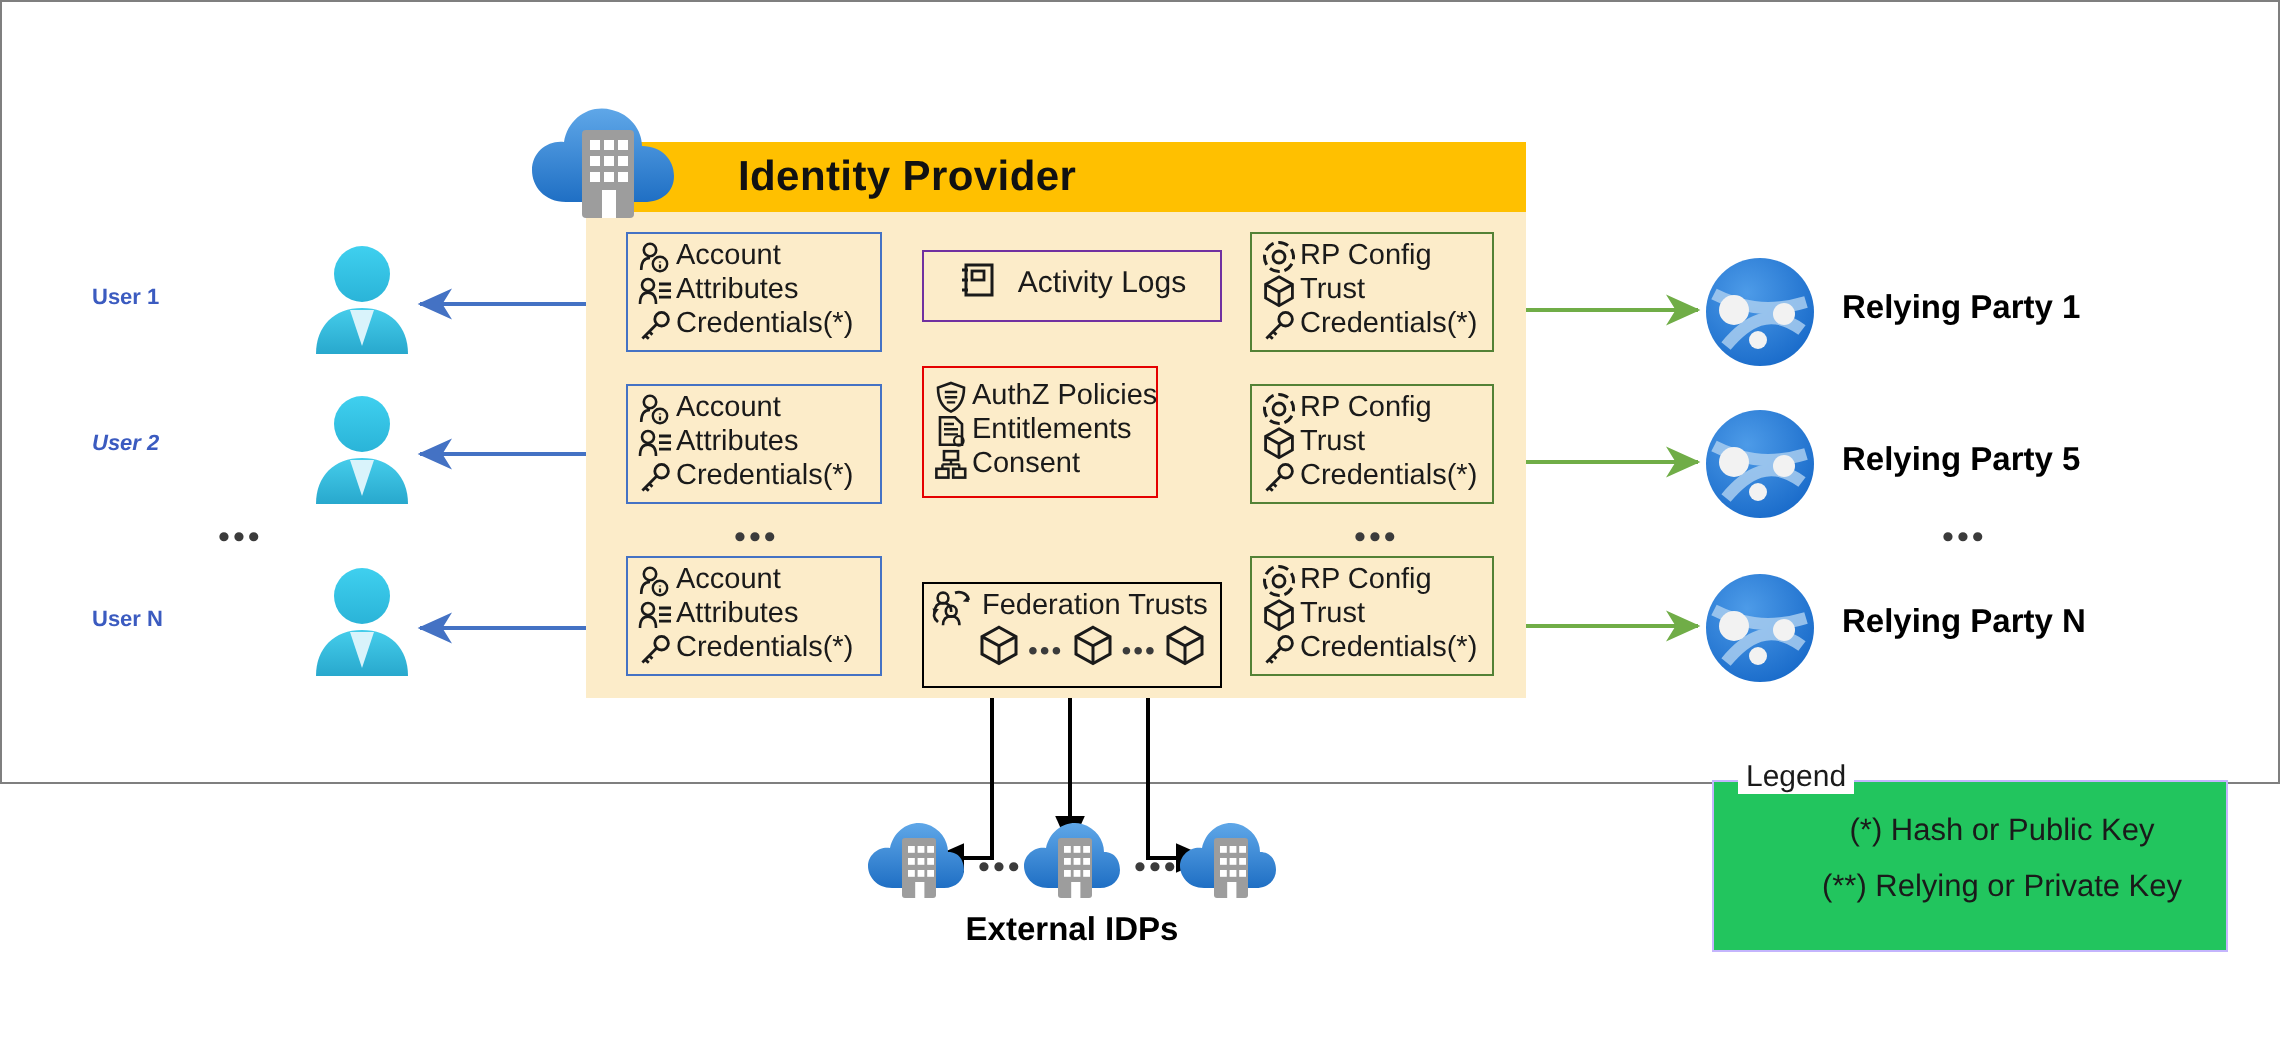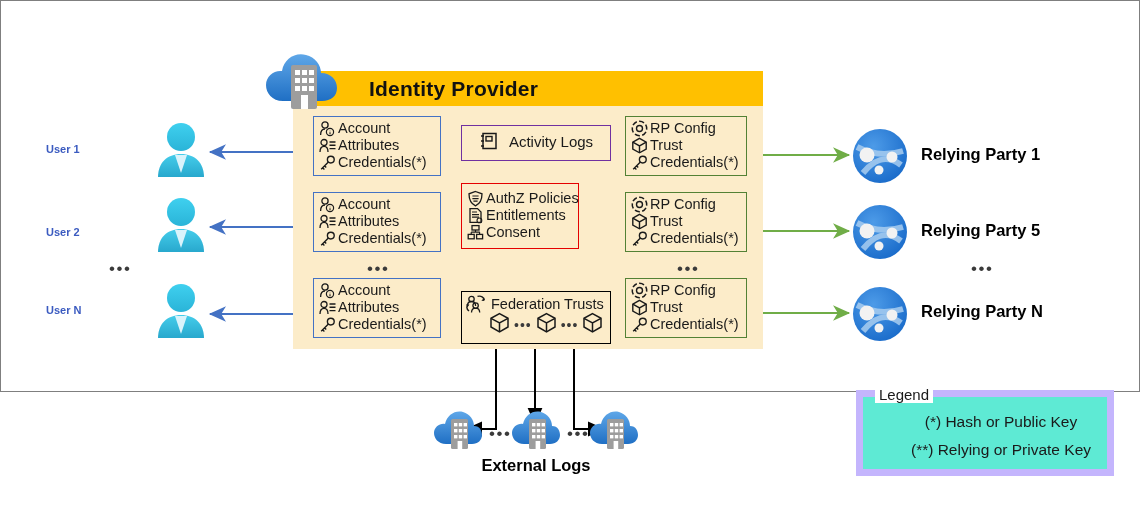--- a/index.html
+++ b/index.html
@@ -71,22 +71,22 @@
   }
   .dots {
     font-size:17px; color:#3b3b3b; letter-spacing:1.5px;
     font-family:"Liberation Sans", sans-serif;
   }
   .dots-sm { font-size:14px; color:#3b3b3b; letter-spacing:1px; }
 
   
   #legend {
     left:855px; top:389px; width:258px; height:86px;
-    border:7px solid #c4b5fd;
-    background:#5eead4;
+    border:1px solid #c4b5fd;
+    background:#22c55e;
   }
   #legend-title {
     position:absolute; left:12px; top:-11px;
     background:#ffffff; padding:0 4px;
     font-size:15px; color:#1a1a1a;
     font-family:"Liberation Sans", sans-serif;
   }
   .legend-row {
     font-size:15.5px; color:#1a1a1a;
     font-family:Liberation Sans, sans-serif;
@@ -185,21 +185,21 @@
         <rect x="46" y="33" width="5" height="5"></rect>
         <rect x="32" y="41" width="5" height="5"></rect>
           <rect x="39" y="41" width="5" height="5"></rect>
         <rect x="46" y="41" width="5" height="5"></rect>
         <rect x="38" y="50" width="7" height="14"></rect>
       </g>
     </svg>
   </div>
 
   <div class="abs user-label" style="left:45px; top:142px; width:110px;">User 1</div>
-  <div class="abs user-label" style="left:45px; top:225px; width:110px;">User 2</div>
+  <div class="abs user-label" style="left:45px; top:215px; width:110px;font-style:italic;">User 2</div>
   <div class="abs dots" style="left:108px; top:258px;">•••</div>
   <div class="abs user-label" style="left:45px; top:303px; width:110px;">User N</div>
 
   <div class="abs" style="left:152px; top:120px;">
     <svg width="56" height="62" viewBox="0 0 56 62">
       <circle cx="28" cy="16" r="14" fill="url(#gUserHead)"></circle>
       <path d="M28,33 C14,33 5,42 5,56 L51,56 C51,42 42,33 28,33 Z" fill="url(#gUserBody)"></path>
       <path d="M22,34 L28,52 L34,34 Z" fill="#d9f3fb"></path>
     </svg>
   </div>
@@ -595,21 +595,21 @@
           <rect x="25.8" y="23" width="3.4" height="3.4"></rect>
           <rect x="30.6" y="23" width="3.4" height="3.4"></rect>
         <rect x="21" y="29" width="3.4" height="3.4"></rect>
           <rect x="25.8" y="29" width="3.4" height="3.4"></rect>
           <rect x="30.6" y="29" width="3.4" height="3.4"></rect>
         <rect x="24.6" y="35" width="4.6" height="8"></rect>
       </g>
     </svg>
   </div>
 
-  <div class="abs" id="extidp-label" style="left:432px; top:455px; width:206px; text-align:center;">External Logs</div>
+  <div class="abs" id="extidp-label" style="left:432px; top:455px; width:206px; text-align:center;">External IDPs</div>
 
   <div class="abs" id="legend">
     <div id="legend-title">Legend</div>
     <div class="legend-row" style="margin-top:16px;">(*) Hash or Public Key</div>
     <div class="legend-row" style="margin-top:10px;">(**) Relying or Private Key</div>
   </div>
 
 </div>
 
 </body></html>

